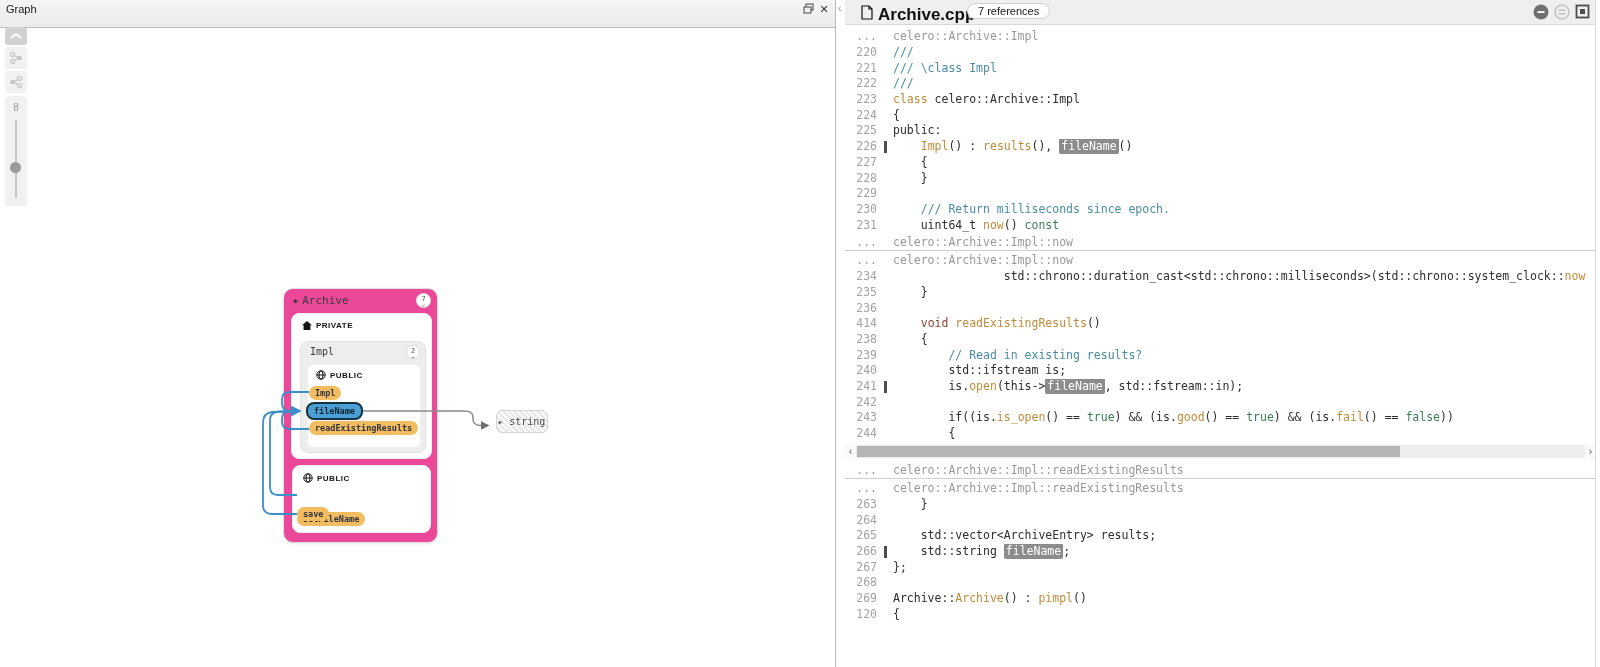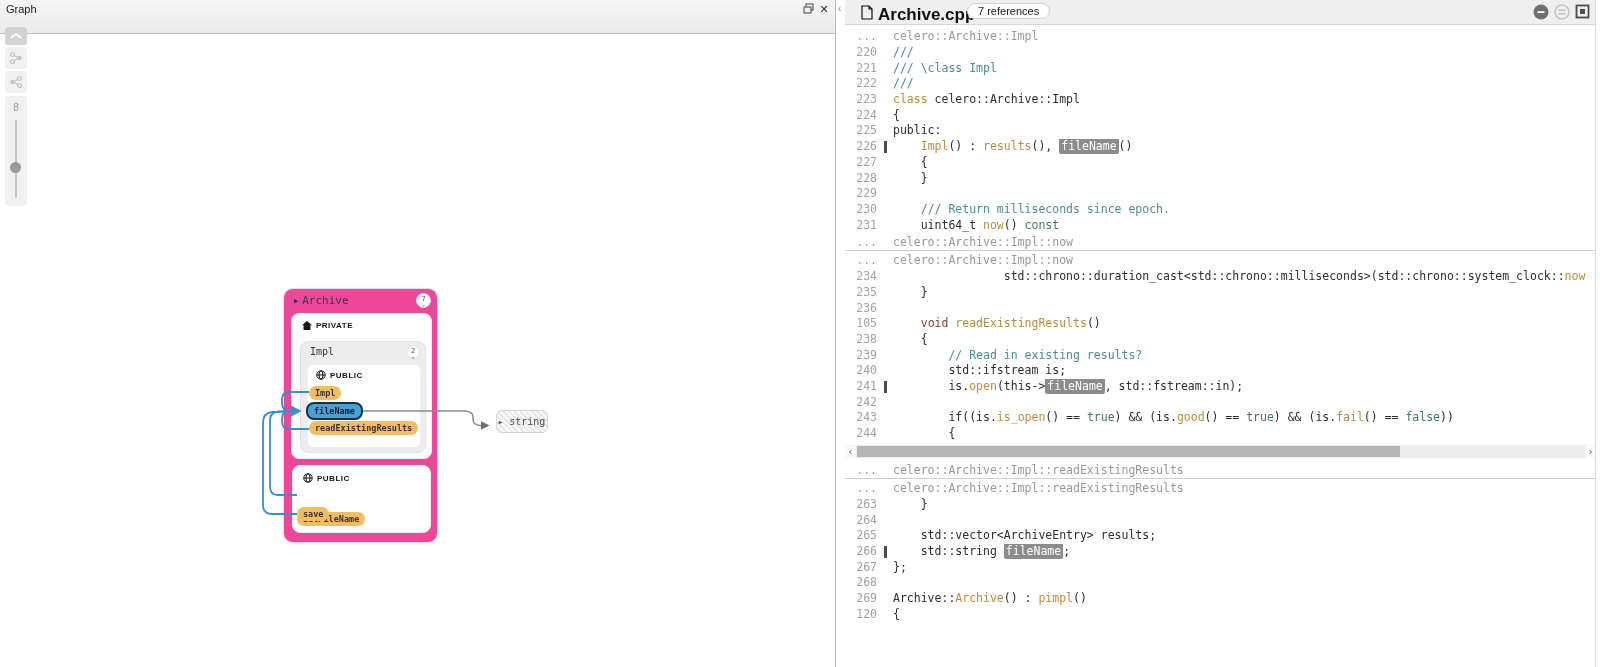--- a/index.html
+++ b/index.html
@@ -3,21 +3,21 @@
 <meta charset="utf-8">
 <style>
   * { margin:0; padding:0; box-sizing:border-box; }
   html,body { width:1600px; height:667px; overflow:hidden; background:#fff;
               font-family:"Liberation Sans", sans-serif; }
   #app { position:relative; width:1600px; height:667px; background:#fff; }
 
   
   #graph-panel { position:absolute; left:0; top:0; width:836px; height:667px;
                  background:#fff; border-right:1px solid #b9b9b9; overflow:hidden; }
-  #graph-titlebar { position:absolute; left:0; top:0; width:100%; height:34px;
+  #graph-titlebar { position:absolute; left:0; top:0; width:100%; height:28px;
                     background:linear-gradient(#f5f5f5,#ebebeb); border-bottom:1px solid #bdbdbd;
                     font-size:11px; color:#1a1a1a; }
   #graph-title { position:absolute; left:6px; top:3px; }
   .tb-icon { position:absolute; top:3px; width:12px; height:12px; color:#444; cursor:pointer; }
   #float-icon { right:20px; }
   #close-icon { right:5px; font-size:11px; line-height:12px; text-align:center; color:#333; }
 
   
   #graph-toolbar { position:absolute; left:5px; top:27px; width:22px; z-index:5; }
   .gbtn { width:22px; background:#f1f1f1; border-radius:3px; margin-bottom:2px;
@@ -288,21 +288,21 @@
         <div class="cl"><span class="ln">227</span><span class="mk"></span><span class="code"><span class="tk">    {</span></span></div>
         <div class="cl"><span class="ln">228</span><span class="mk"></span><span class="code"><span class="tk">    }</span></span></div>
         <div class="cl"><span class="ln">229</span><span class="mk"></span><span class="code"></span></div>
         <div class="cl"><span class="ln">230</span><span class="mk"></span><span class="code"><span class="tk">    </span><span class="tk com">/// Return milliseconds since epoch.</span></span></div>
         <div class="cl"><span class="ln">231</span><span class="mk"></span><span class="code"><span class="tk">    uint64_t </span><span class="tk kw">now</span><span class="tk">() </span><span class="tk lit">const</span></span></div>
         <div class="scope-row bordered"><span class="ln">...</span><span class="mk"></span><span class="code">celero::Archive::Impl::now</span></div>
         <div class="scope-row"><span class="ln">...</span><span class="mk"></span><span class="code">celero::Archive::Impl::now</span></div>
         <div class="cl"><span class="ln">234</span><span class="mk"></span><span class="code"><span class="tk">                std::chrono::duration_cast&lt;std::chrono::milliseconds&gt;(std::chrono::system_clock::</span><span class="tk kw">now</span></span></div>
         <div class="cl"><span class="ln">235</span><span class="mk"></span><span class="code"><span class="tk">    }</span></span></div>
         <div class="cl"><span class="ln">236</span><span class="mk"></span><span class="code"></span></div>
-        <div class="cl"><span class="ln">105</span><span class="mk"></span><span class="code"><span class="tk">    </span><span class="tk ty">void</span><span class="tk"> </span><span class="tk kw">readExistingResults</span><span class="tk">()</span></span></div>
+        <div class="cl"><span class="ln">414</span><span class="mk"></span><span class="code"><span class="tk">    </span><span class="tk ty">void</span><span class="tk"> </span><span class="tk kw">readExistingResults</span><span class="tk">()</span></span></div>
         <div class="cl"><span class="ln">238</span><span class="mk"></span><span class="code"><span class="tk">    {</span></span></div>
         <div class="cl"><span class="ln">239</span><span class="mk"></span><span class="code"><span class="tk">        </span><span class="tk com">// Read in existing results?</span></span></div>
         <div class="cl"><span class="ln">240</span><span class="mk"></span><span class="code"><span class="tk">        std::ifstream is;</span></span></div>
         <div class="cl"><span class="ln">241</span><span class="mk marked"></span><span class="code"><span class="tk">        is.</span><span class="tk kw">open</span><span class="tk">(this-&gt;</span><span class="tk hl">fileName</span><span class="tk">, std::fstream::in);</span></span></div>
         <div class="cl"><span class="ln">242</span><span class="mk"></span><span class="code"></span></div>
         <div class="cl"><span class="ln">243</span><span class="mk"></span><span class="code"><span class="tk">        if((is.</span><span class="tk kw">is_open</span><span class="tk">() == </span><span class="tk lit">true</span><span class="tk">) &amp;&amp; (is.</span><span class="tk kw">good</span><span class="tk">() == </span><span class="tk lit">true</span><span class="tk">) &amp;&amp; (is.</span><span class="tk kw">fail</span><span class="tk">() == </span><span class="tk lit">false</span><span class="tk">))</span></span></div>
         <div class="cl"><span class="ln">244</span><span class="mk"></span><span class="code"><span class="tk">        {</span></span></div>
         <div class="hscroll">
           <span class="hs-arrow">‹</span>
           <div class="hs-track">

